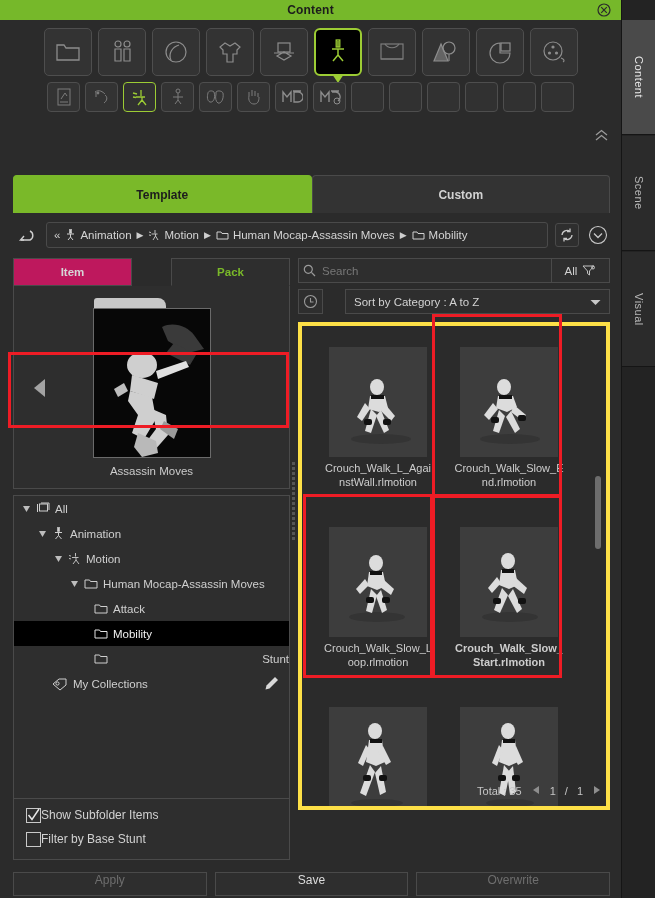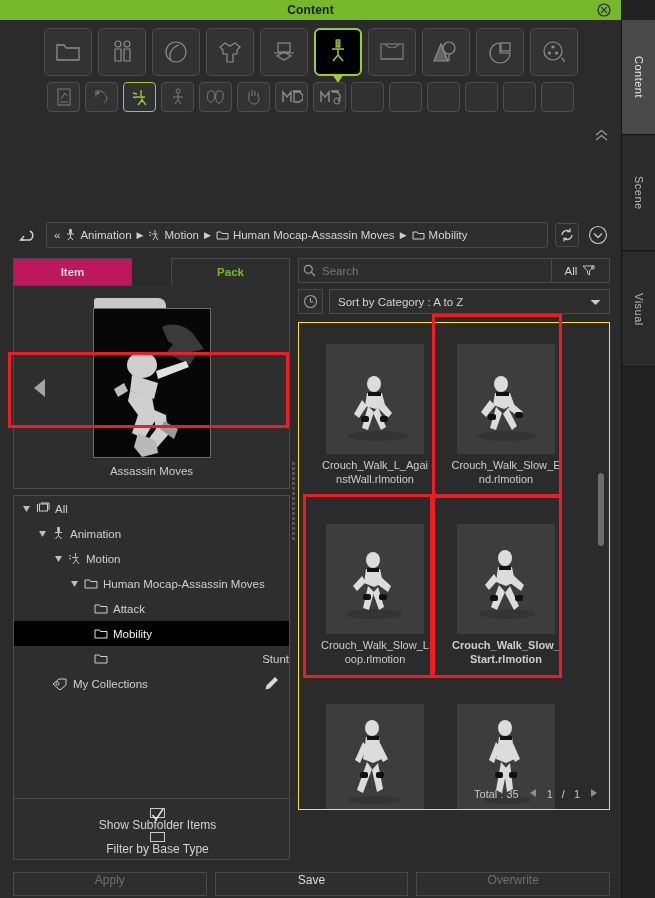--- a/index.html
+++ b/index.html
@@ -142,46 +142,46 @@
   .tree-red {
     position:absolute; left: 8px; top: 332px; width: 281px; height: 76px;
     border: 3px solid #ee1c25; pointer-events:none;
   }
   .mycoll { height: 26px; display:flex; align-items:center; font-size:11.5px; color:#cfcfcf; }
 
   .optbox {
     position:absolute; left:0; top:540px; width:277px; height:62px;
     border:1px solid #4a4a4a; background:#2e2e2e; padding: 9px 0 0 12px;
   }
-  .optrow { display:flex; align-items:center; height: 24px; font-size: 12px; color:#d2d2d2;flex-direction:column;}
+  .optrow { display:flex; align-items:flex-start; height: 24px; font-size: 12px; color:#d2d2d2;}
   .cbox { width:15px; height:15px; border:1px solid #c9c9c9; background:#2e2e2e; position:relative; }
 
   
   .rightcol { position:absolute; left: 298px; top: 238px; width: 312px; height: 612px; }
   .searchrow { display:flex; height: 25px; gap:0; }
   .searchbox {
     flex:1; border:1px solid #4a4a4a; background:#2e2e2e; display:flex; align-items:center;
     gap: 6px; padding: 0 4px; font-size: 11.5px; color:#777;
   }
   .allbox {
     width: 58px; border:1px solid #4a4a4a; border-left:none; background:#2e2e2e;
     display:flex; align-items:center; justify-content:center; gap:5px;
     font-size:11.5px; color:#d2d2d2;
   }
-  .sortrow { display:flex; gap: 6px; margin-top: 6px; height: 25px; }
+  .sortrow { display:flex; gap: 22px; margin-top: 6px; height: 25px; }
   .clock-btn { width:25px; border:1px solid #4a4a4a; background:#2e2e2e;
                display:flex; align-items:center; justify-content:center;}
   .sortsel {
     flex:1; border:1px solid #4a4a4a; background:#2e2e2e;
     display:flex; align-items:center; padding: 0 8px; font-size:11.5px; color:#d2d2d2;
     justify-content:space-between;
   }
   .grid {
     position:absolute; left:0; top: 64px; width: 312px; height: 488px;
-    border:1px solid #fde047; background:#2b2b2b; overflow:hidden;
+    border:4px solid #fde047; background:#2b2b2b; overflow:hidden;
   }
   .cells { position:absolute; left: 11px; top: 13px; width: 280px; }
   .cell { position:absolute; width: 110px; }
   .cell .th {
     width: 98px; height: 110px; background:#3d3d3d; margin: 0 auto; position:relative;
     overflow:hidden;
   }
   .cell .cap {
     font-size: 11px; color:#cdcdcd; text-align:center; line-height:14px; margin-top:4px;
     word-break: break-all;
@@ -362,20 +362,28 @@
       <div class="tb-btn sm empty"></div>
       <div class="tb-btn sm empty"></div>
     </div>
 
     <div class="collapse-chev">
       <svg width="15" height="14" viewBox="0 0 15 14">
           <path d="M2 7l5.5-4.5L13 7M2 12l5.5-4.5L13 12" fill="none" stroke="#9a9a9a" stroke-width="1.3"></path>
         </svg>
     </div>
 
+    <div class="tabs">
+      <div class="tab active">
+          <span>Template</span>
+        </div>
+      <div class="tab inactive">
+          <span>Custom</span>
+        </div>
+    </div>
 
     <div class="crumbrow">
       <div class="back-btn">
         <svg width="20" height="16" viewBox="0 0 20 16">
             <path d="M14 4a5 5 0 0 1 0 9H5" fill="none" stroke="#cfcfcf" stroke-width="1.4"></path>
             <path d="M8 9l-3.5 4L8 13" fill="none" stroke="#cfcfcf" stroke-width="1.4"></path>
           </svg>
       </div>
       <div class="crumbbox">
         <span style="color:#cfcfcf;">«</span>
@@ -541,21 +549,21 @@
         <div class="optrow">
           <span class="cbox">
             <svg width="15" height="15" viewBox="0 0 15 15" style="position:absolute;left:-1px;top:-1px;">
                 <path d="M2.5 7l3.5 4.5L13 1" fill="none" stroke="#e6e6e6" stroke-width="1.5"></path>
               </svg>
           </span>
           <span>Show Subfolder Items</span>
         </div>
         <div class="optrow">
           <span class="cbox"></span>
-          <span>Filter by Base Type</span>
+          <span>Filter by Base Stunt</span>
         </div>
       </div>
     </div>
 
     <div class="tree-red"></div>
 
     <div class="splitter">
       <i></i>
         <i></i>
         <i></i>

